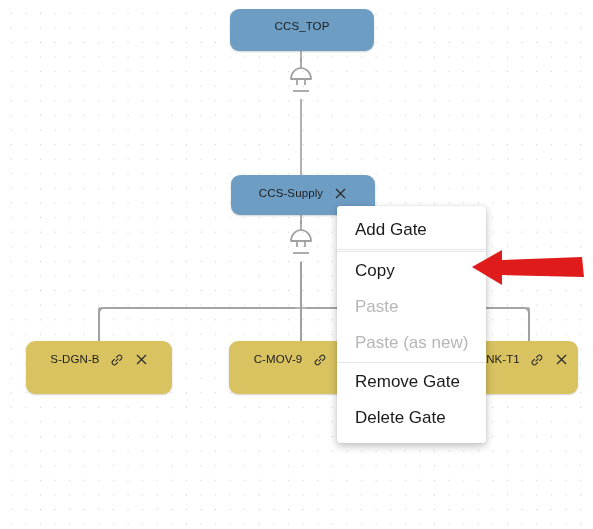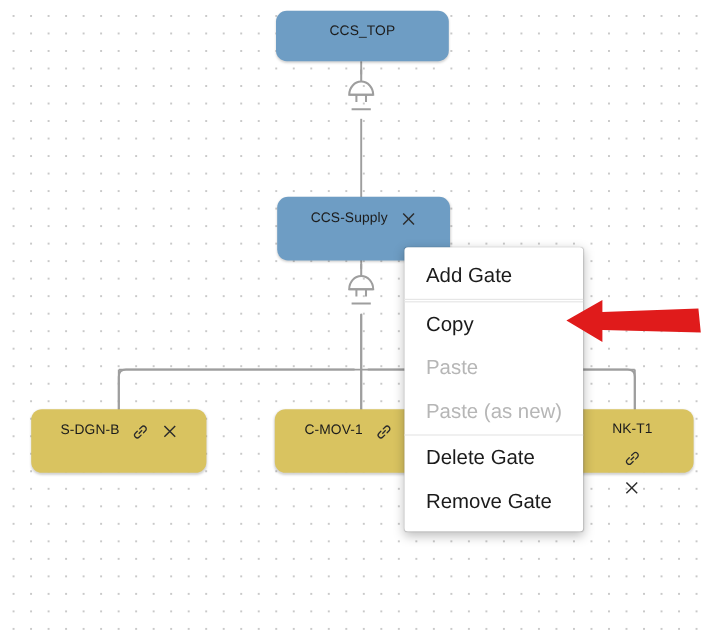--- a/index.html
+++ b/index.html
@@ -172,21 +172,21 @@
       <line x1="7" y1="34" x2="23" y2="34" stroke="#9e9e9e" stroke-width="1.7"></line>
     </svg>
   </div>
 
   <div class="node node-blue" style="left:230px; top:9px; width:144px; height:42px;">
     <div class="node-row">
       <span class="node-label">CCS_TOP</span>
     </div>
   </div>
 
-  <div class="node node-blue" style="left:231px; top:164px; width:144px; height:53px;">
+  <div class="node node-blue" style="left:231px; top:175px; width:144px; height:40px;">
     <div class="node-row">
       <span class="node-label">CCS-Supply</span>
       <span class="icon-btn">
         <svg width="11" height="11" viewBox="0 0 11 11" xmlns="http://www.w3.org/2000/svg">
           <line x1="1" y1="1" x2="10" y2="10" stroke="#2b2b2b" stroke-width="1.2"></line>
           <line x1="10" y1="1" x2="1" y2="10" stroke="#2b2b2b" stroke-width="1.2"></line>
         </svg>
       </span>
     </div>
   </div>
@@ -205,39 +205,39 @@
         <svg width="11" height="11" viewBox="0 0 11 11" xmlns="http://www.w3.org/2000/svg">
           <line x1="1" y1="1" x2="10" y2="10" stroke="#2b2b2b" stroke-width="1.2"></line>
           <line x1="10" y1="1" x2="1" y2="10" stroke="#2b2b2b" stroke-width="1.2"></line>
         </svg>
       </span>
     </div>
   </div>
 
   <div class="node node-yellow" style="left:229px; top:341px; width:146px; height:53px;">
     <div class="node-row">
-      <span class="node-label">C-MOV-1</span>
+      <span class="node-label">C-MOV-9</span>
       <span class="icon-btn">
         <svg width="12" height="12" viewBox="0 0 12 12" xmlns="http://www.w3.org/2000/svg">
           <path d="M4.6,7.4 L7.4,4.6" stroke="#2b2b2b" stroke-width="1.1" fill="none"></path>
           <path d="M6.6,8.6 L5.0,10.2 A2,2 0 0 1 1.8,7.0 L3.4,5.4" stroke="#2b2b2b" stroke-width="1.1" fill="none" stroke-linecap="round"></path>
           <path d="M5.4,3.4 L7.0,1.8 A2,2 0 0 1 10.2,5.0 L8.6,6.6" stroke="#2b2b2b" stroke-width="1.1" fill="none" stroke-linecap="round"></path>
         </svg>
       </span>
       <span class="icon-btn">
         <svg width="11" height="11" viewBox="0 0 11 11" xmlns="http://www.w3.org/2000/svg">
           <line x1="1" y1="1" x2="10" y2="10" stroke="#2b2b2b" stroke-width="1.2"></line>
           <line x1="10" y1="1" x2="1" y2="10" stroke="#2b2b2b" stroke-width="1.2"></line>
         </svg>
       </span>
     </div>
   </div>
 
   <div class="node node-yellow" style="left:432px; top:341px; width:146px; height:53px;">
-    <div class="node-row" style="margin-left:44px;flex-direction:column;">
+    <div class="node-row" style="margin-left:44px;">
       <span class="node-label">NK-T1</span>
       <span class="icon-btn">
         <svg width="12" height="12" viewBox="0 0 12 12" xmlns="http://www.w3.org/2000/svg">
           <path d="M4.6,7.4 L7.4,4.6" stroke="#2b2b2b" stroke-width="1.1" fill="none"></path>
           <path d="M6.6,8.6 L5.0,10.2 A2,2 0 0 1 1.8,7.0 L3.4,5.4" stroke="#2b2b2b" stroke-width="1.1" fill="none" stroke-linecap="round"></path>
           <path d="M5.4,3.4 L7.0,1.8 A2,2 0 0 1 10.2,5.0 L8.6,6.6" stroke="#2b2b2b" stroke-width="1.1" fill="none" stroke-linecap="round"></path>
         </svg>
       </span>
       <span class="icon-btn">
         <svg width="11" height="11" viewBox="0 0 11 11" xmlns="http://www.w3.org/2000/svg">
@@ -268,25 +268,25 @@
       <span>Paste</span>
     </div>
 
     <div class="menu-item disabled">
       <span>Paste (as new)</span>
     </div>
 
     <div class="menu-sep"></div>
 
     <div class="menu-item">
+      <span>Remove Gate</span>
+    </div>
+
+    <div class="menu-item">
       <span>Delete Gate</span>
-    </div>
-
-    <div class="menu-item">
-      <span>Remove Gate</span>
     </div>
 
   </div>
 
   <svg id="arrow" viewBox="0 0 118 42" xmlns="http://www.w3.org/2000/svg">
     <path d="M2,21 L32,4 L32,14 L112,11 L114,31 L32,29 L32,39 Z" fill="#e01b1b"></path>
   </svg>
 
 </div>
 

